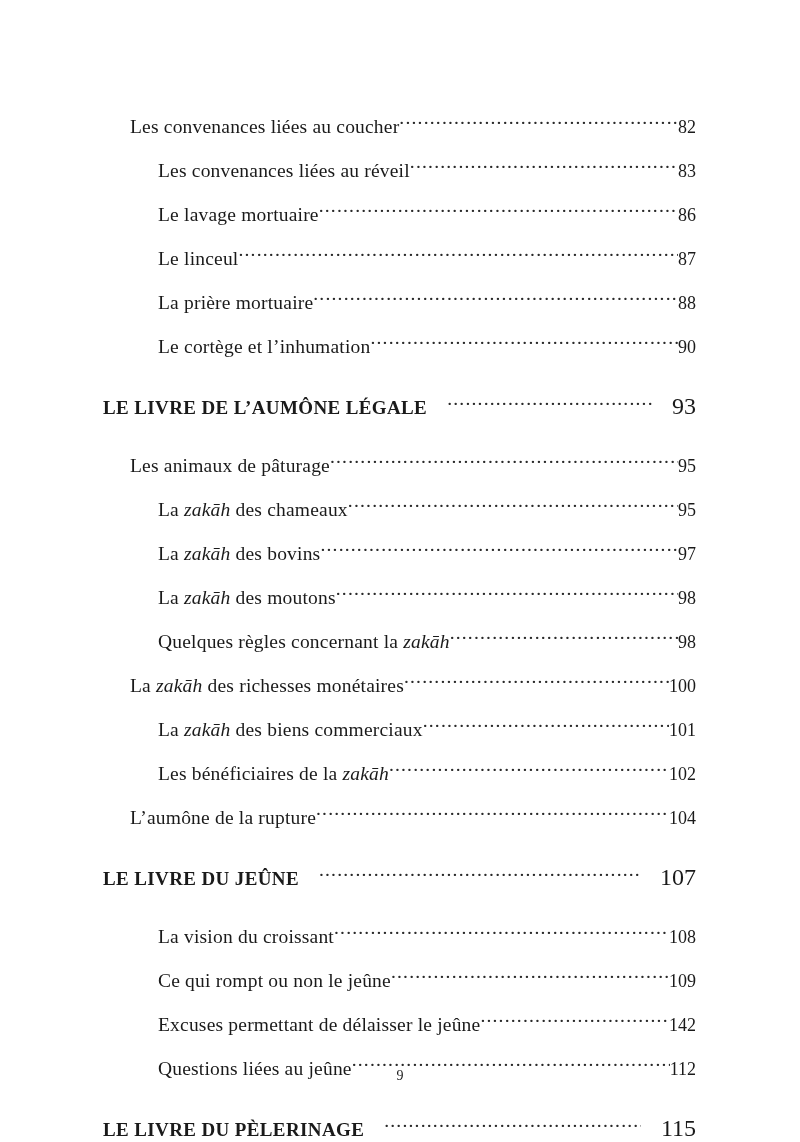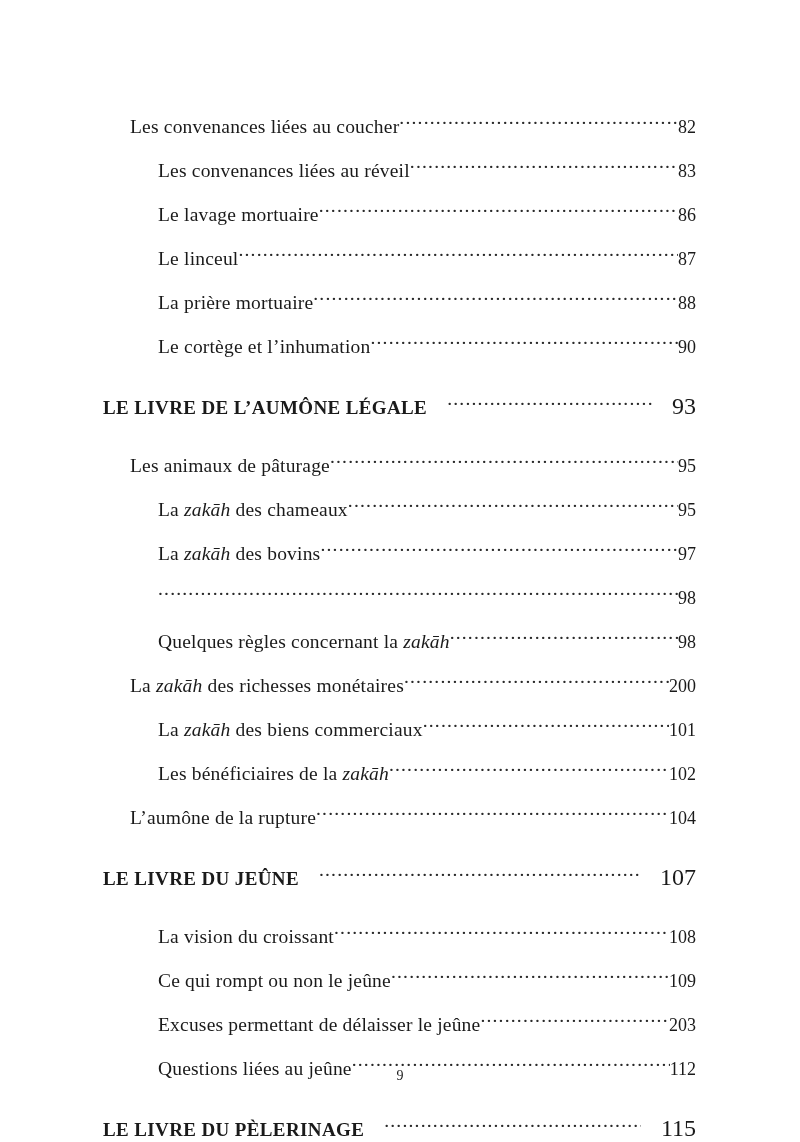--- a/index.html
+++ b/index.html
@@ -153,32 +153,33 @@
         <span class="title">La <i>zakāh</i> des chameaux</span>
         <span class="leader"></span>
         <span class="pageno">95</span>
       </div>
       <div class="entry lvl2">
         <span class="title">La <i>zakāh</i> des bovins</span>
         <span class="leader"></span>
         <span class="pageno">97</span>
       </div>
       <div class="entry lvl2">
+        <span class="title">La <i>zakāh</i> des moutons</span>
         <span class="leader"></span>
         <span class="pageno">98</span>
       </div>
       <div class="entry lvl2">
         <span class="title">Quelques règles concernant la <i>zakāh</i></span>
         <span class="leader"></span>
         <span class="pageno">98</span>
       </div>
       <div class="entry lvl1">
         <span class="title">La <i>zakāh</i> des richesses monétaires</span>
         <span class="leader"></span>
-        <span class="pageno">200</span>
+        <span class="pageno">100</span>
       </div>
       <div class="entry lvl2">
         <span class="title">La <i>zakāh</i> des biens commerciaux</span>
         <span class="leader"></span>
         <span class="pageno">101</span>
       </div>
       <div class="entry lvl2">
         <span class="title">Les bénéficiaires de la <i>zakāh</i></span>
         <span class="leader"></span>
         <span class="pageno">102</span>
@@ -199,21 +200,21 @@
         <span class="pageno">108</span>
       </div>
       <div class="entry lvl2">
         <span class="title">Ce qui rompt ou non le jeûne</span>
         <span class="leader"></span>
         <span class="pageno">109</span>
       </div>
       <div class="entry lvl2">
         <span class="title">Excuses permettant de délaisser le jeûne</span>
         <span class="leader"></span>
-        <span class="pageno">203</span>
+        <span class="pageno">142</span>
       </div>
       <div class="entry lvl2">
         <span class="title">Questions liées au jeûne</span>
         <span class="leader"></span>
         <span class="pageno">112</span>
       </div>
       <div class="entry lvl0 chapter gap-before gap-after">
         <span class="title">LE LIVRE DU PÈLERINAGE</span>
         <span class="leader"></span>
         <span class="pageno">115</span>

